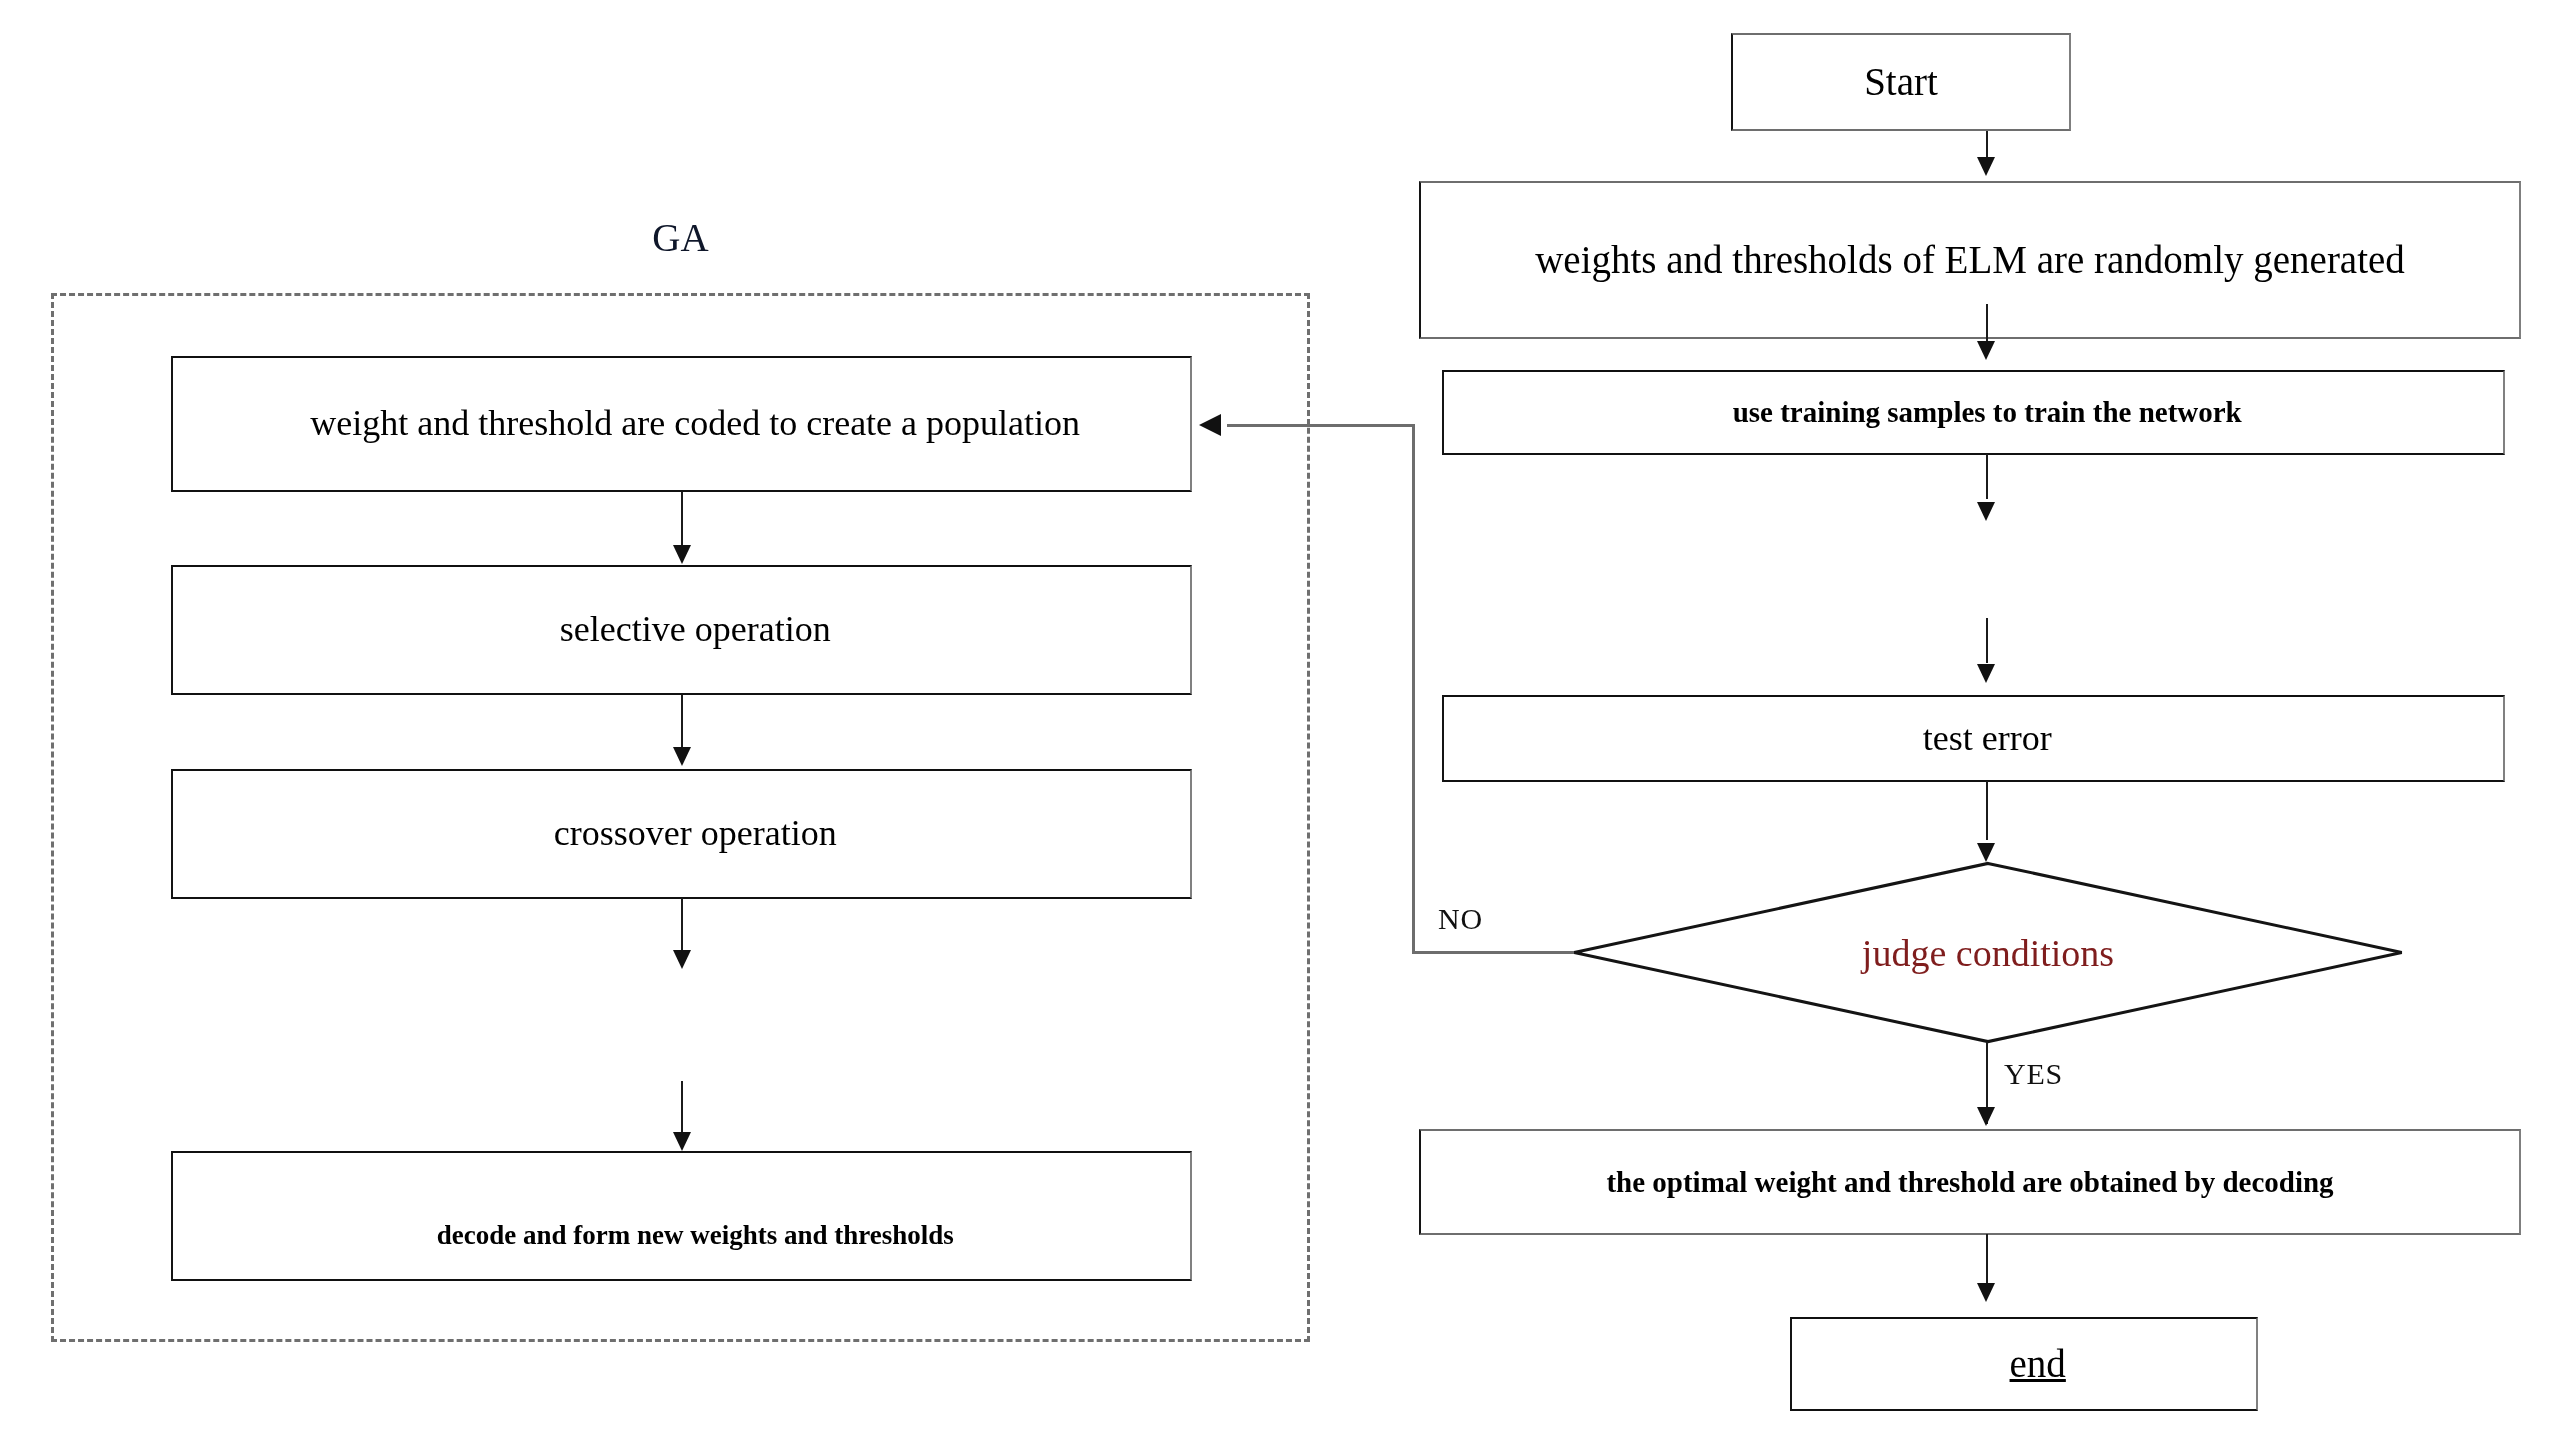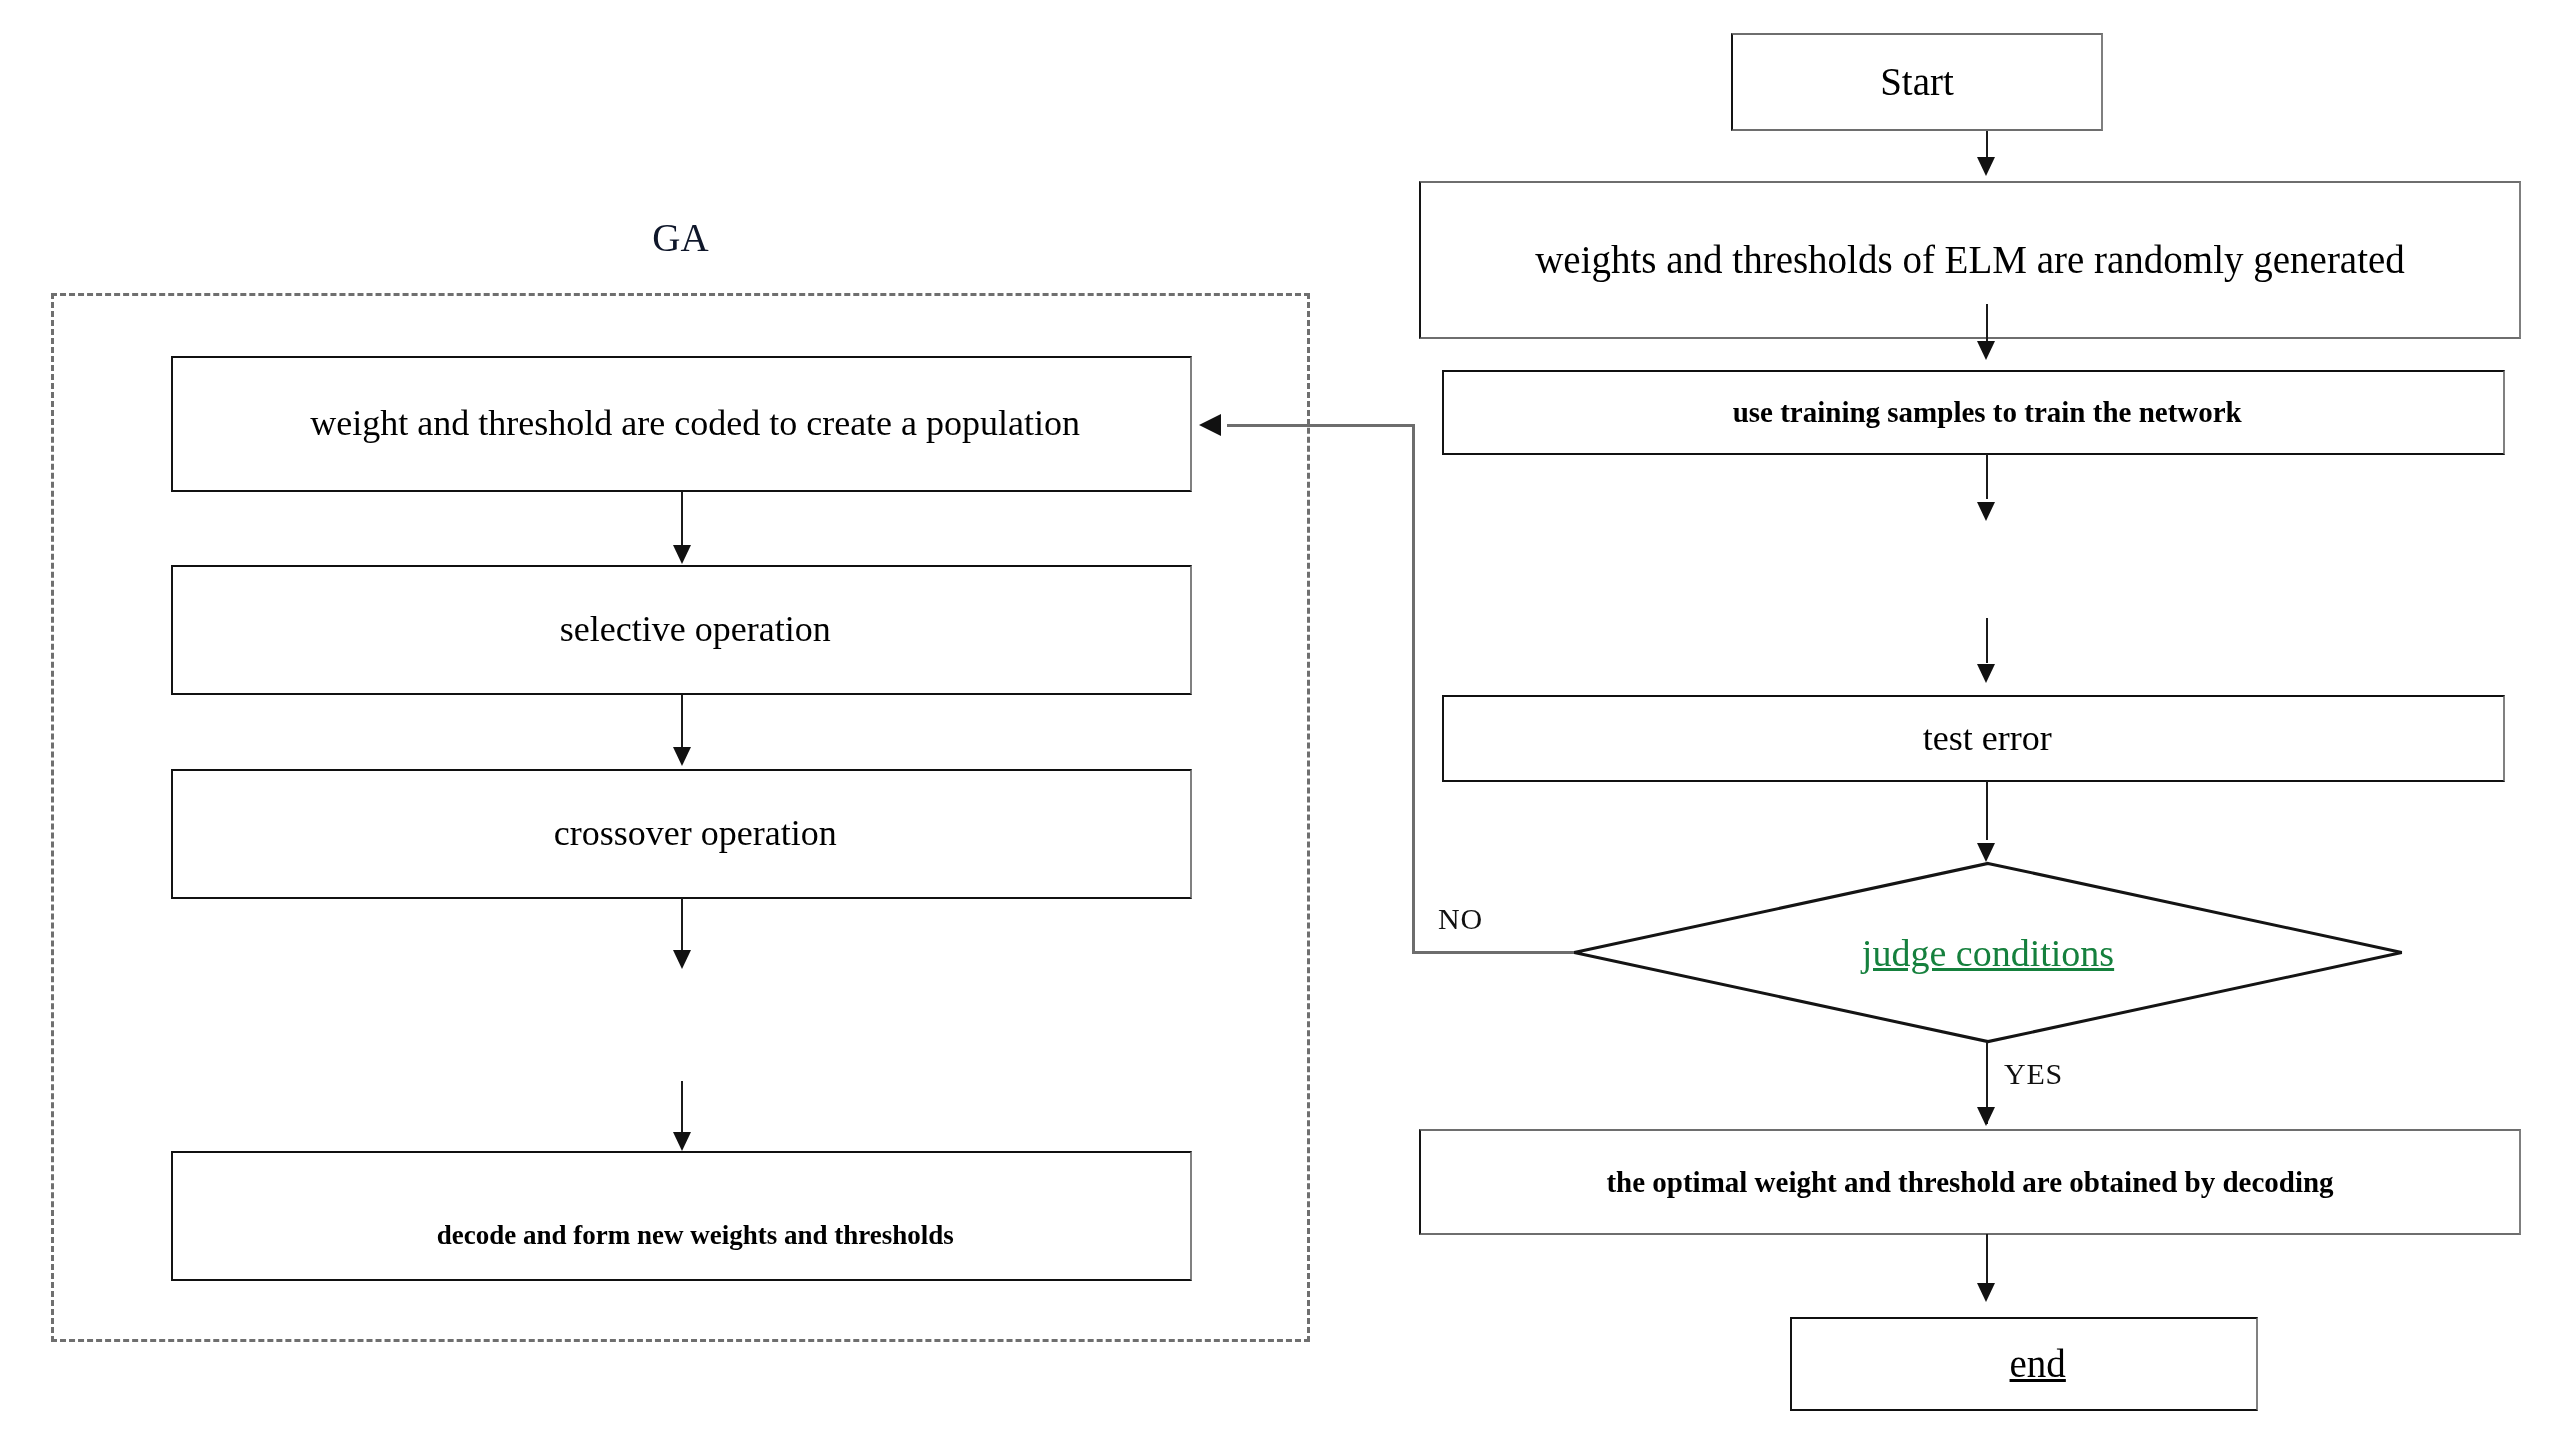--- a/index.html
+++ b/index.html
@@ -76,21 +76,21 @@
     border-bottom:11.3px solid transparent;
     border-right:22.6px solid #111111;
   }
   
   .diamond-wrap{position:absolute;}
   .diamond-wrap svg{display:block;}
   .diamond-label{
     position:absolute;
     left:0;top:0;width:100%;height:100%;
     display:flex;align-items:center;justify-content:center;
-    font-size:38px;color:#15803d;text-decoration:underline;
+    font-size:38px;color:#7f1d1d;
   }
   .edge-label{
     position:absolute;
     font-size:30px;
     color:#111111;
     white-space:nowrap;
     letter-spacing:0.8px;
   }
 </style>
 </head>
@@ -121,21 +121,21 @@
   <div class="vline" style="left:681px;top:898px;height:65px;"></div>
   <div class="arrow-down" style="left:673px;top:950px;"></div>
 
   <div class="vline" style="left:681px;top:1081px;height:68px;"></div>
   <div class="arrow-down" style="left:673px;top:1132px;"></div>
 
   <div class="box dark" style="left:171px;top:1151px;width:1021px;height:130px;">
     <span class="box-txt f-xs">decode and form new weights and thresholds</span>
   </div>
 
-  <div class="box" style="left:1731px;top:33px;width:372px;height:98px;">
+  <div class="box" style="left:1731px;top:33px;width:340px;height:98px;">
     <span class="box-txt f-lg">Start</span>
   </div>
   <div class="vline" style="left:1986px;top:131px;height:34px;"></div>
   <div class="arrow-down" style="left:1977px;top:157px;"></div>
 
   <div class="box" style="left:1419px;top:181px;width:1102px;height:158px;">
     <span class="box-txt f-lg">weights and thresholds of ELM are randomly generated</span>
   </div>
   <div class="vline" style="left:1986px;top:304px;height:44px;"></div>
   <div class="arrow-down" style="left:1977px;top:341px;"></div>

